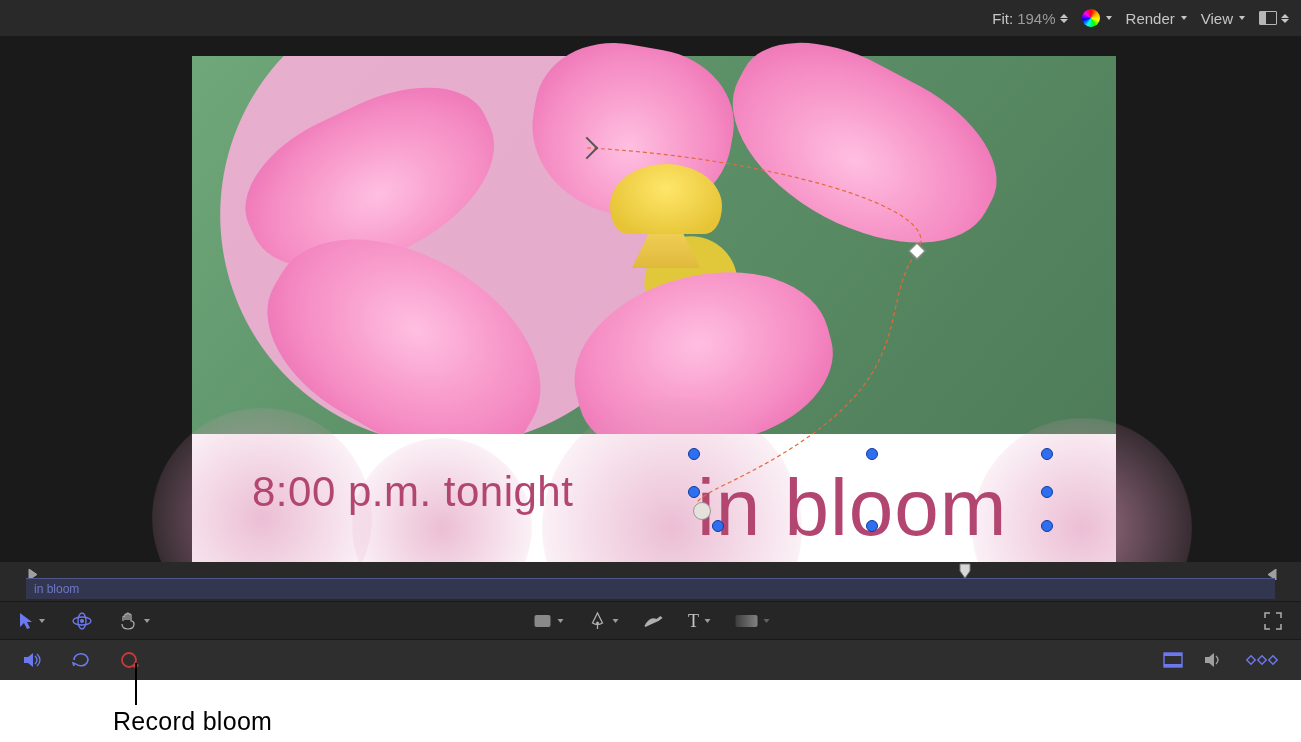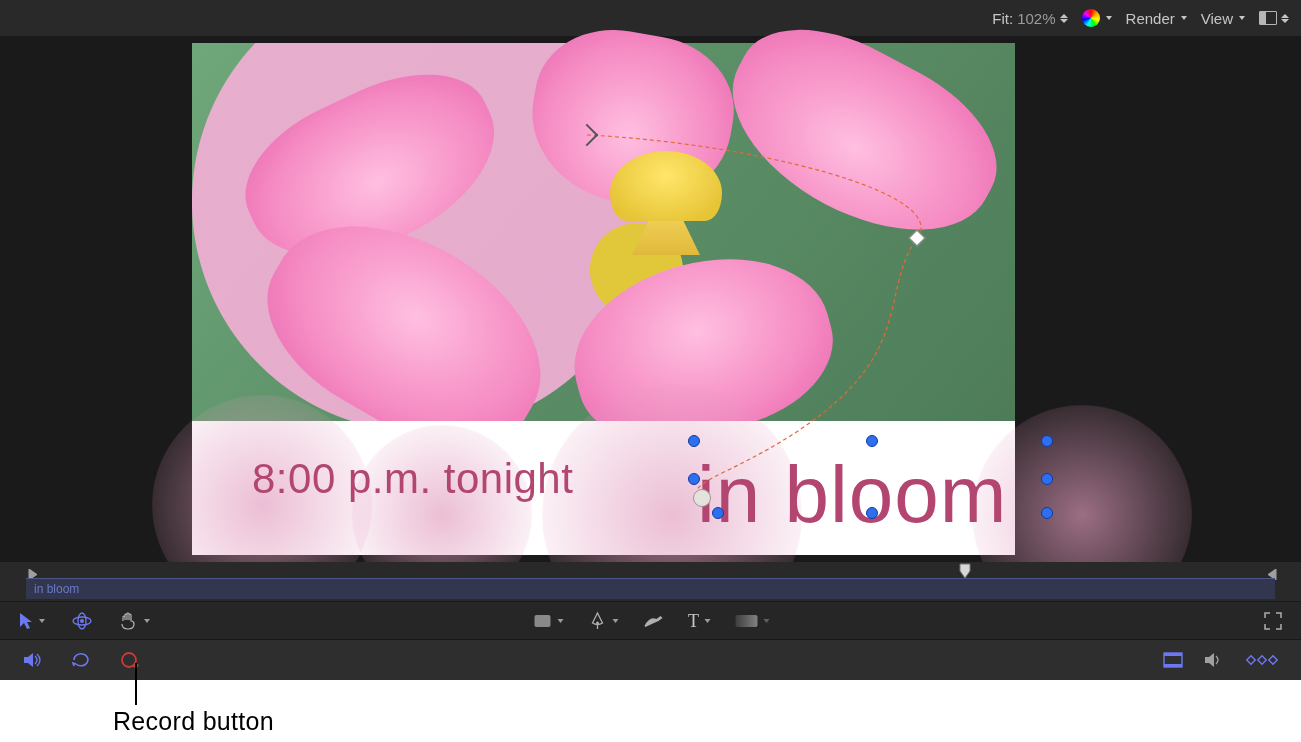--- a/index.html
+++ b/index.html
@@ -52,22 +52,22 @@
     content:"";position:absolute;left:0;right:60%;top:0;bottom:0;background:#b8b6b6;
   }
 
   
   .canvas-area {
     position:absolute;top:36px;left:0;right:0;bottom:118px;
     background:#1b1a1a;
   }
   .preview {
     position:absolute;
-    left:192px;top:7px;
-    width:823px;height:512px;
+    left:192px;top:20px;
+    width:924px;height:512px;
     background:#000000;
     overflow:visible;
   }
   
   .photo {
     position:absolute;left:0;top:0;right:0;height:378px;
     background:
       radial-gradient(circle at 54% 60%, #e1c83a 0 46px, transparent 47px),
       radial-gradient(circle at 28% 42%, rgba(244,175,215,0.9) 0 230px, transparent 231px),
       linear-gradient(130deg, #6fa77a 0%, #5c9067 45%, #4e7c59 100%);
@@ -211,21 +211,21 @@
   }
 </style>
 </head>
 <body>
 
 <div class="app">
 
   <div class="topbar">
     <div class="item">
       <span>Fit:</span>
-      <span style="color:#9d9b9b;">102%</span>
+      <span style="color:#9d9b9b;">194%</span>
       <span class="updown">
           <span class="upd-up"></span>
           <span class="upd-dn"></span>
         </span>
     </div>
     <div class="item">
       <span class="color-chip"></span>
       <span class="caret small"></span>
     </div>
     <div class="item">
@@ -412,14 +412,14 @@
             <rect x="16" y="5" width="6" height="6" transform="rotate(45 19 8)" fill="none" stroke="#6c78f0" stroke-width="1.4"></rect>
             <rect x="27" y="5" width="6" height="6" transform="rotate(45 30 8)" fill="none" stroke="#6c78f0" stroke-width="1.4"></rect>
           </svg>
       </div>
     </div>
   </div>
 </div>
 
 <div class="annotation">
   <div class="callout-line"></div>
-  <div class="callout-text">Record button</div>
+  <div class="callout-text">Record bloom</div>
 </div>
 
 </body></html>

